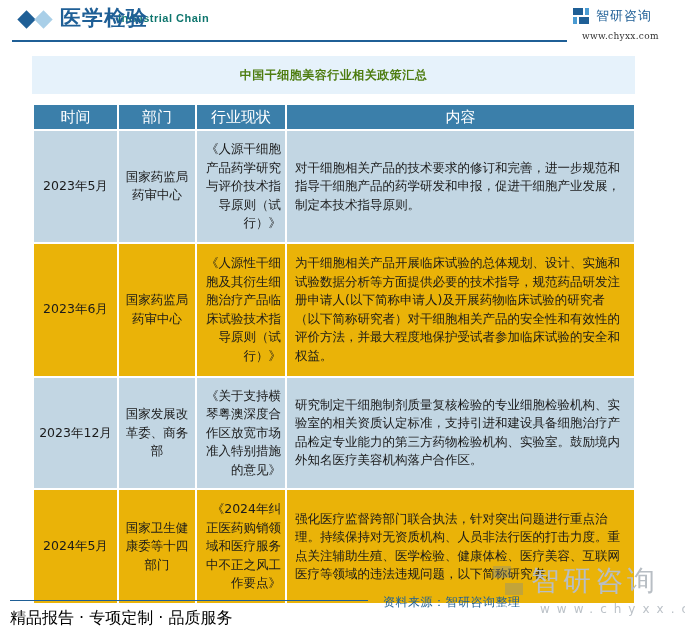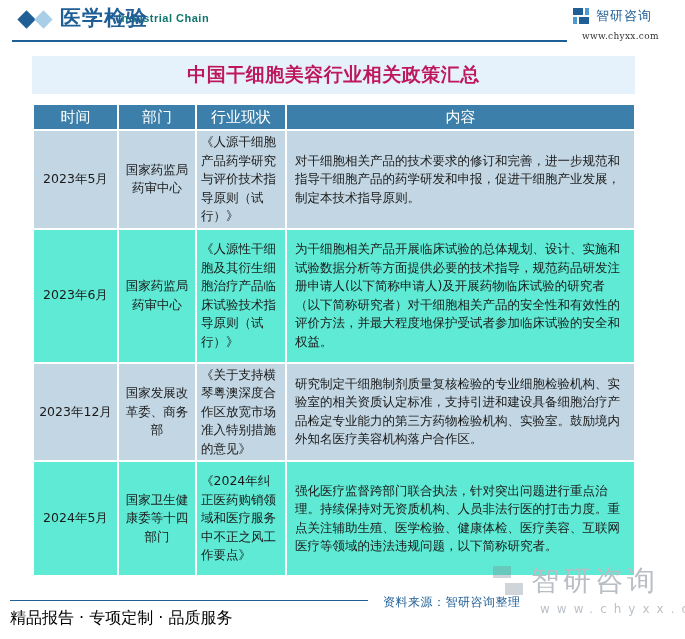--- a/index.html
+++ b/index.html
@@ -18,31 +18,31 @@
   .logo-mark { width: 16px; height: 16px; position: relative; }
   .logo-mark .a { position: absolute; left: 0; top: 0; width: 10px; height: 7px; background: #1f5f96; }
   .logo-mark .b { position: absolute; left: 6px; top: 9px; width: 10px; height: 7px; background: #1f5f96; }
   .logo-mark .c { position: absolute; left: 12px; top: 0; width: 4px; height: 7px; background: #4a9bd2; }
   .logo-mark .d { position: absolute; left: 0; top: 9px; width: 4px; height: 7px; background: #4a9bd2; }
   .logo-text { margin-left: 7px; font-size: 13px; color: #1f5f96; letter-spacing: 1px; }
   .logo-url { position: absolute; left: 582px; top: 31px; font-family: "DejaVu Serif", serif; font-size: 9px; color: #333; letter-spacing: 0.3px; }
 
   
   .title-bar { position: absolute; left: 32px; top: 56px; width: 603px; height: 38px; background: #e6f2fb; display: flex; align-items: center; justify-content: center; }
-  .title-bar span { font-family: "DejaVu Serif", serif; font-size: 19px; font-weight: bold; color: #be185d; letter-spacing: 0.5px; }
+  .title-bar span { font-family: "DejaVu Serif", serif; font-size: 12px; font-weight: bold; color: #4d7c0f; letter-spacing: 0.5px; }
 
   
   table { position: absolute; left: 32px; top: 103px; width: 604px; border-collapse: separate; border-spacing: 2px; }
   th { background: #3b7faa; color: #ffffff; font-size: 15px; font-weight: normal; height: 24px; text-align: center; font-family: "DejaVu Sans", sans-serif; }
   td { font-size: 12.5px; line-height: 18.5px; color: #1a1a1a; vertical-align: middle; }
   tr.odd td { background: #c2d6e3; }
-  tr.even td { background: #5eead4; }
+  tr.even td { background: #eab308; }
   td.c-time { width: 83px; text-align: center; margin-left: 36px; }
   td.c-dept { width: 76px; text-align: center; padding: 0 4px; }
-  td.c-name { width: 88px; text-align: left; padding: 2px 4px; }
+  td.c-name { width: 88px; text-align: right; padding: 9px 4px; }
   td.c-content { text-align: left; padding: 2px 6px 2px 8px; }
 
   
   .wm { position: absolute; left: 493px; top: 562px; display: flex; align-items: center; pointer-events: none; }
   .wm-mark { width: 30px; height: 30px; position: relative; opacity: 0.35; }
   .wm-mark .a { position: absolute; left: 0; top: 0; width: 18px; height: 12px; background: #7a8a96; }
   .wm-mark .b { position: absolute; left: 12px; top: 17px; width: 18px; height: 12px; background: #7a8a96; }
   .wm-text { margin-left: 8px; font-size: 28px; color: #b8bec4; letter-spacing: 4px; }
   .wm-url { position: absolute; left: 540px; top: 602px; font-size: 12px; color: #bcc2c8; letter-spacing: 7px; }
 

